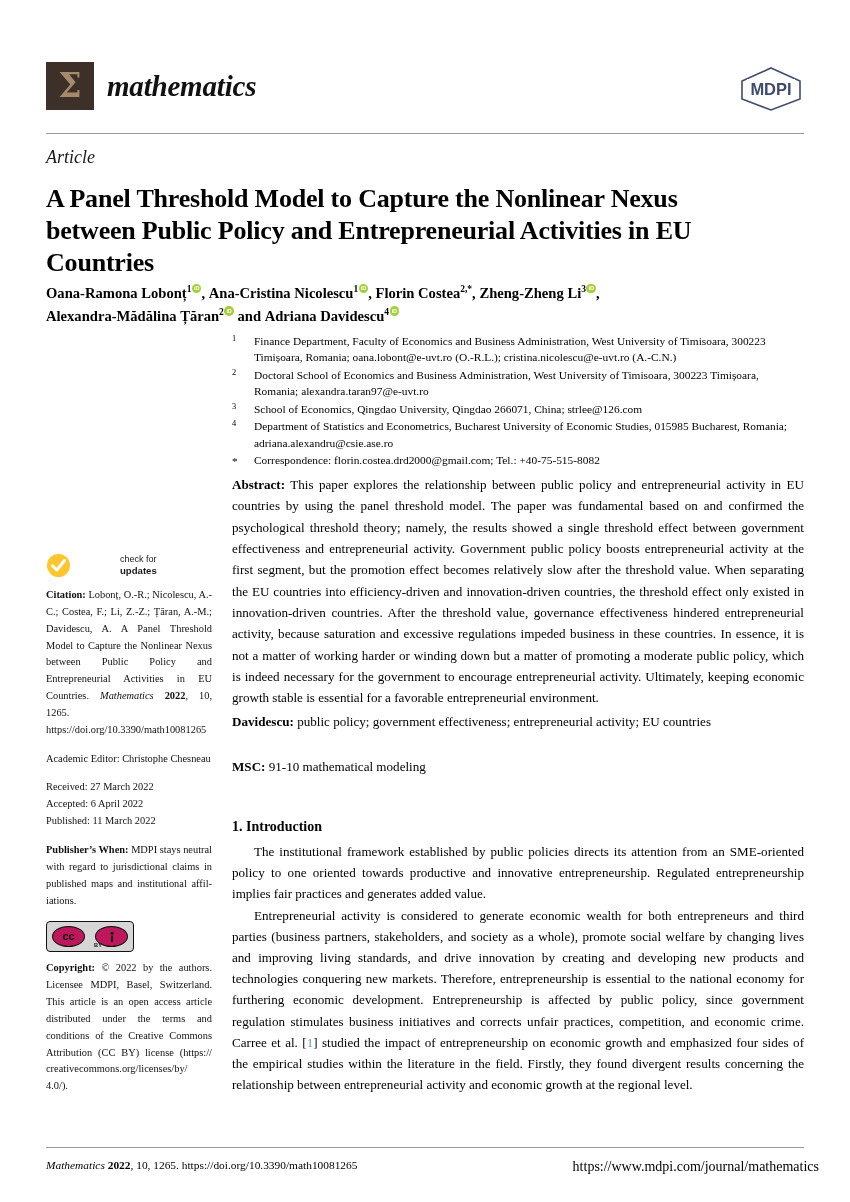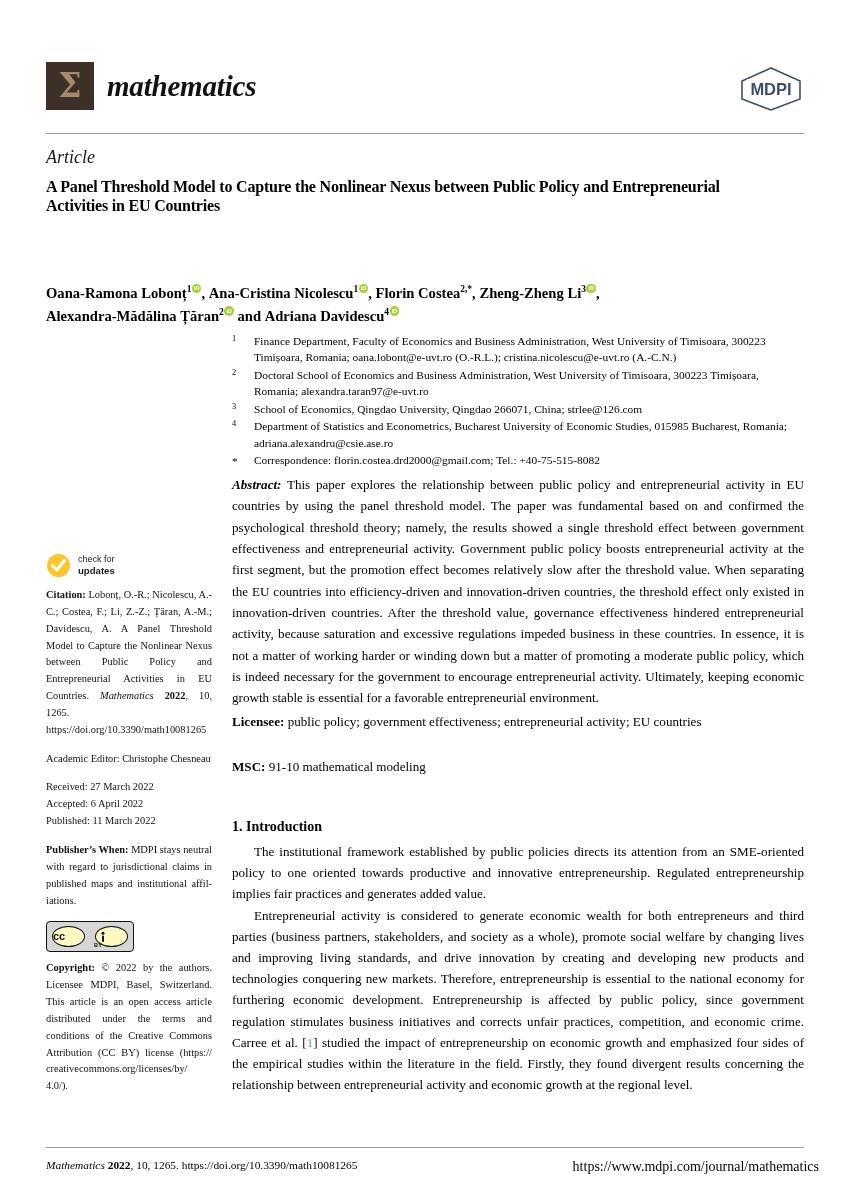--- a/index.html
+++ b/index.html
@@ -87,21 +87,21 @@
     top: 147px;
     font-style: italic;
     font-size: 18px;
     color: #1a1a1a;
   }
   .title {
     position: absolute;
     left: 46px;
     top: 166px;
     width: 710px;
-    font-size: 16px;
+    font-size: 26px;
     font-weight: 700;
     line-height: 1.22;
     letter-spacing: -0.2px;
     color: #000;
   }
   .authors {
     position: absolute;
     left: 46px;
     top: 262px;
     width: 720px;
@@ -172,21 +172,21 @@
   .abstract {
     position: absolute;
     left: 232px;
     top: 474px;
     width: 572px;
     font-size: 13.1px;
     line-height: 1.63;
     text-align: justify;
     text-justify: inter-word;
   }
-  .abstract b { font-weight: 700; font-style: italic; }
+  .abstract b { font-weight: 700; }
 
   .keywords {
     position: absolute;
     left: 232px;
     top: 712px;
     width: 572px;
     font-size: 13.1px;
     line-height: 1.6;
   }
   .msc {
@@ -229,20 +229,21 @@
     top: 553px;
     width: 166px;
     font-size: 10.4px;
     line-height: 1.62;
     color: #111;
   }
   .cfu {
     display: flex;
     align-items: center;
     margin-bottom: 9px;
+    gap: 42px;
   }
   .cfu-circle {
     width: 25px;
     height: 25px;
     flex: 0 0 25px;
     position: relative;
   }
   .cfu-text {
     margin-left: 7px;
     font-family: "Liberation Sans", sans-serif;
@@ -268,24 +269,24 @@
     margin: 4px 0 8px 0;
     box-sizing: border-box;
   }
   .cc-circ {
     position: absolute;
     top: 4px;
     width: 33px;
     height: 21px;
     border: 1.6px solid #111;
     border-radius: 50%;
-    background: #fef9c3;
+    background: #be185d;
     display: flex;
     align-items: center;
-    justify-content: flex-start;
+    justify-content: center;
     box-sizing: border-box;
   }
   .cc-circ.left { left: 5px; }
   .cc-circ.right { left: 48px; }
   .cc-circ span {
     font-family: "Liberation Sans", sans-serif;
     font-size: 11px;
     font-weight: 700;
     color: #111;
     line-height: 1;
@@ -376,21 +377,21 @@
       <div class="aff-text">Correspondence: florin.costea.drd2000@gmail.com; Tel.: +40-75-515-8082</div>
     </div>
   </div>
 
   <div class="abstract">
     <b>Abstract:</b>
     <span>This paper explores the relationship between public policy and entrepreneurial activity in EU countries by using the panel threshold model. The paper was fundamental based on and confirmed the psychological threshold theory; namely, the results showed a single threshold effect between government effectiveness and entrepreneurial activity. Government public policy boosts entrepreneurial activity at the first segment, but the promotion effect becomes relatively slow after the threshold value. When separating the EU countries into efficiency-driven and innovation-driven countries, the threshold effect only existed in innovation-driven countries. After the threshold value, governance effectiveness hindered entrepreneurial activity, because saturation and excessive regulations impeded business in these countries. In essence, it is not a matter of working harder or winding down but a matter of promoting a moderate public policy, which is indeed necessary for the government to encourage entrepreneurial activity. Ultimately, keeping economic growth stable is essential for a favorable entrepreneurial environment.</span>
   </div>
 
   <div class="keywords">
-    <b>Licensee:</b>
+    <b>Davidescu:</b>
     <span>public policy; government effectiveness; entrepreneurial activity; EU countries</span>
   </div>
 
   <div class="msc">
     <b>MSC:</b>
     <span>91-10 mathematical modeling</span>
   </div>
 
   <div class="section-heading">1. Introduction</div>
   <div class="body-text">

